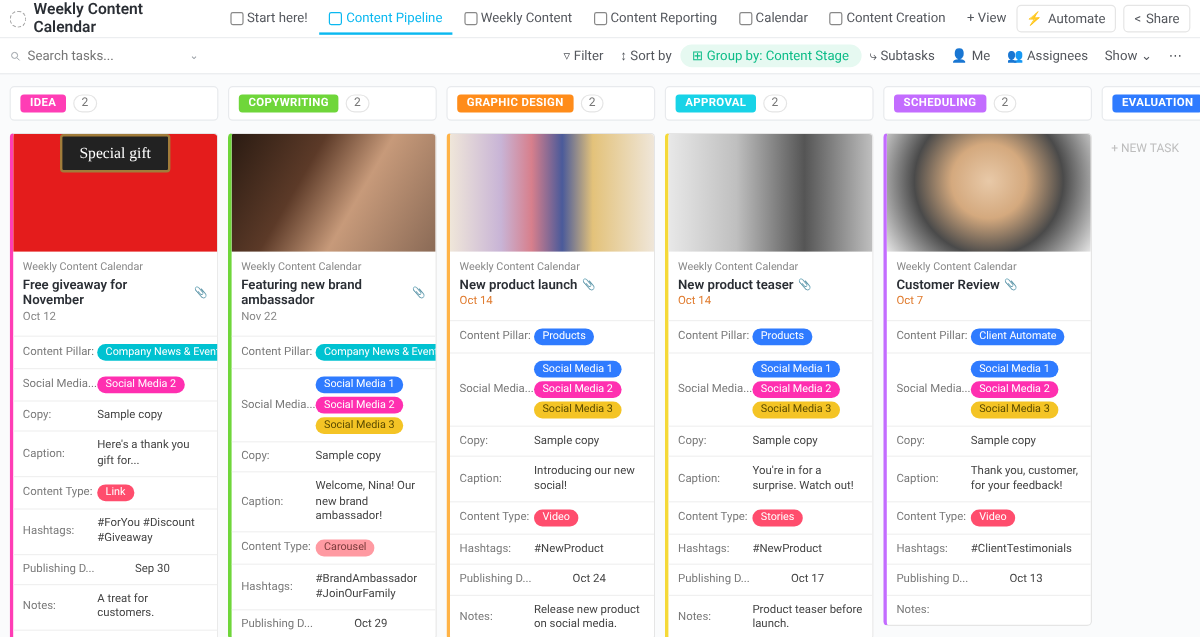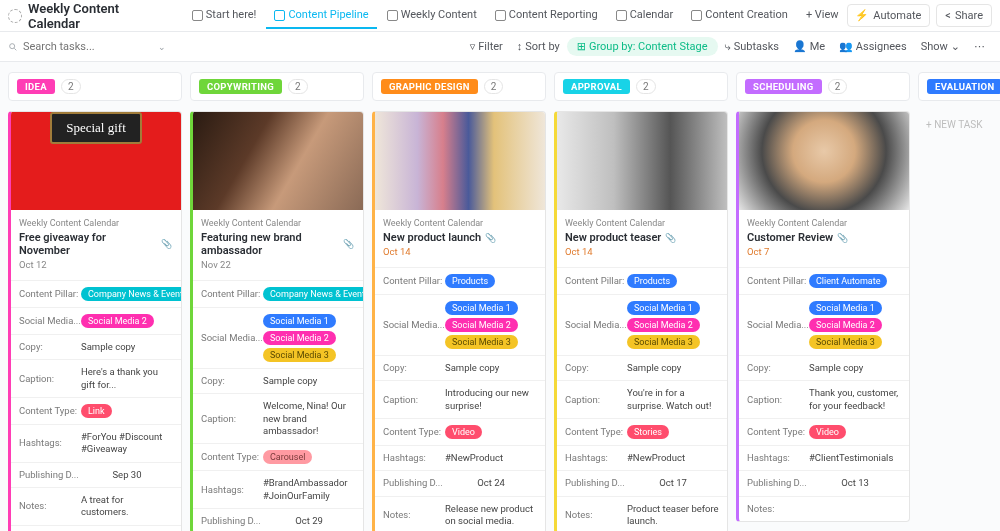--- a/index.html
+++ b/index.html
@@ -276,21 +276,21 @@
             <span class="badge" style="background:#ff2fb0">Social Media 2</span>
             <span class="badge" style="background:#f4c425;color:#5a4a00">Social Media 3</span>
           </span>
         </div>
       <div class="row">
           <span class="rlabel">Copy:</span>
           <span class="rval">Sample copy</span>
         </div>
       <div class="row">
           <span class="rlabel">Caption:</span>
-          <span class="rval">Introducing our new surprise!</span>
+          <span class="rval">Introducing our new social!</span>
         </div>
       <div class="row">
           <span class="rlabel">Content Type:</span>
           <span class="badges">
             <span class="badge" style="background:#ff4d6d">Video</span>
           </span>
         </div>
       <div class="row">
           <span class="rlabel">Hashtags:</span>
           <span class="rval">#NewProduct</span>

